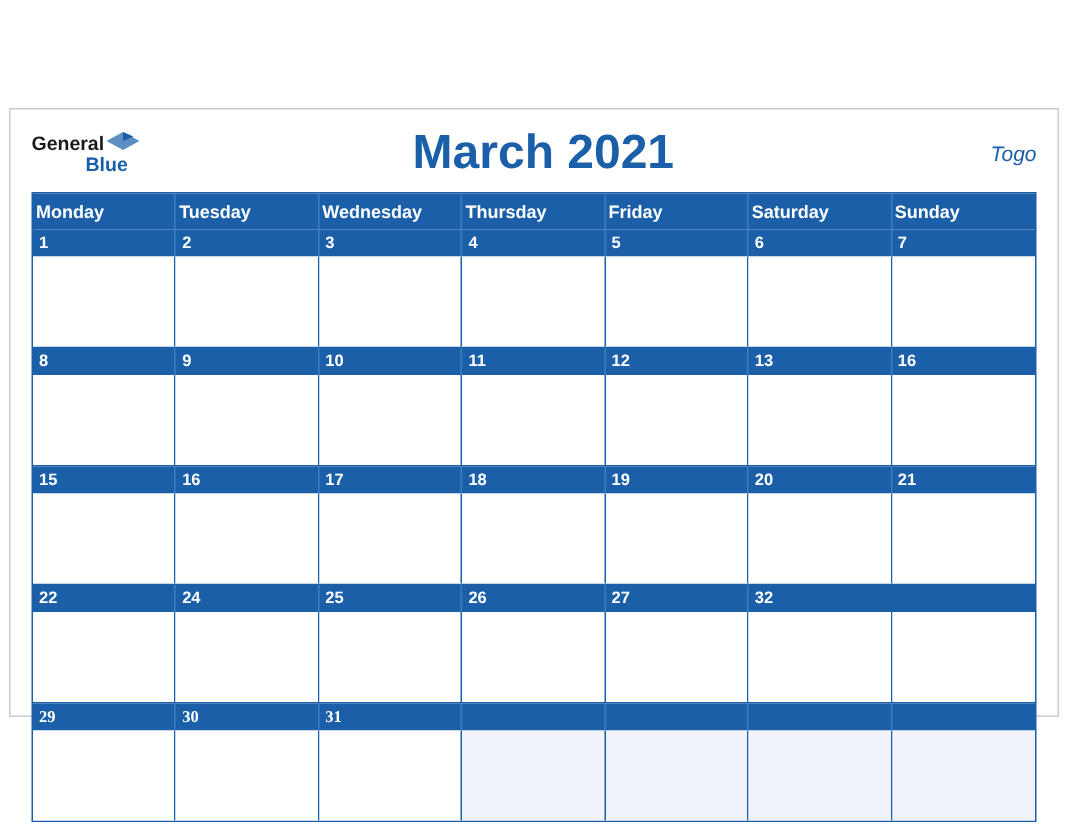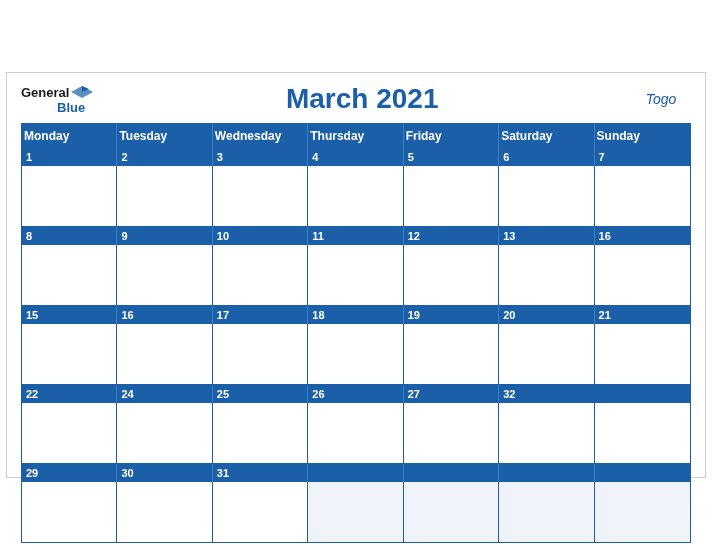--- a/index.html
+++ b/index.html
@@ -30,32 +30,32 @@
     .logo {
       display: flex;
       flex-direction: column;
       align-items: flex-start;
     }
     .logo-row {
       display: flex;
       align-items: center;
     }
     .title {
-      font-size: 28px;
+      font-size: 32px;
       font-weight: bold;
       color: #1a5fa8;
       text-align: center;
       flex: 1;
     }
     .country {
       font-size: 14px;
       color: #1a5fa8;
       font-style: italic;
       min-width: 60px;
-      text-align: center;
+      text-align: right;
     }
     .calendar {
       flex: 1;
       display: flex;
       flex-direction: column;
       border: 1px solid #1a5fa8;
     }
     .day-headers {
       display: grid;
       grid-template-columns: repeat(7, 1fr);
@@ -231,21 +231,21 @@
           <div class="content-cell"></div>
           <div class="content-cell"></div>
           <div class="content-cell"></div>
           <div class="content-cell"></div>
           <div class="content-cell"></div>
           <div class="content-cell"></div>
           <div class="content-cell"></div>
         </div>
       </div>
 
-      <div class="week-group" style="border-bottom:none;">
+      <div class="week-group" style="border-bottom:none;font-family:Liberation Serif, serif;">
         <div class="date-header-row">
           <div class="date-header-cell">29</div>
           <div class="date-header-cell">30</div>
           <div class="date-header-cell">31</div>
           <div class="date-header-cell empty"></div>
           <div class="date-header-cell empty"></div>
           <div class="date-header-cell empty"></div>
           <div class="date-header-cell empty"></div>
         </div>
         <div class="content-row">

